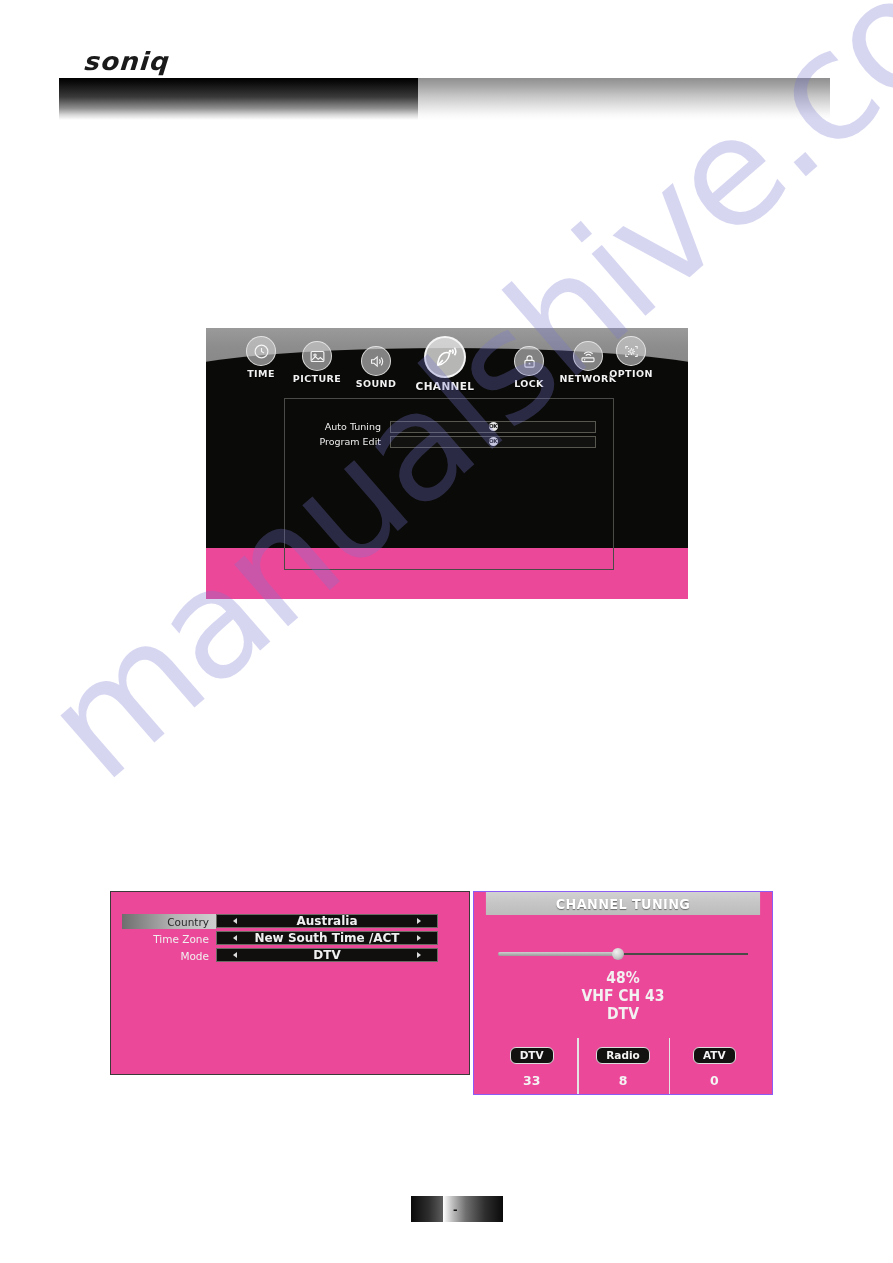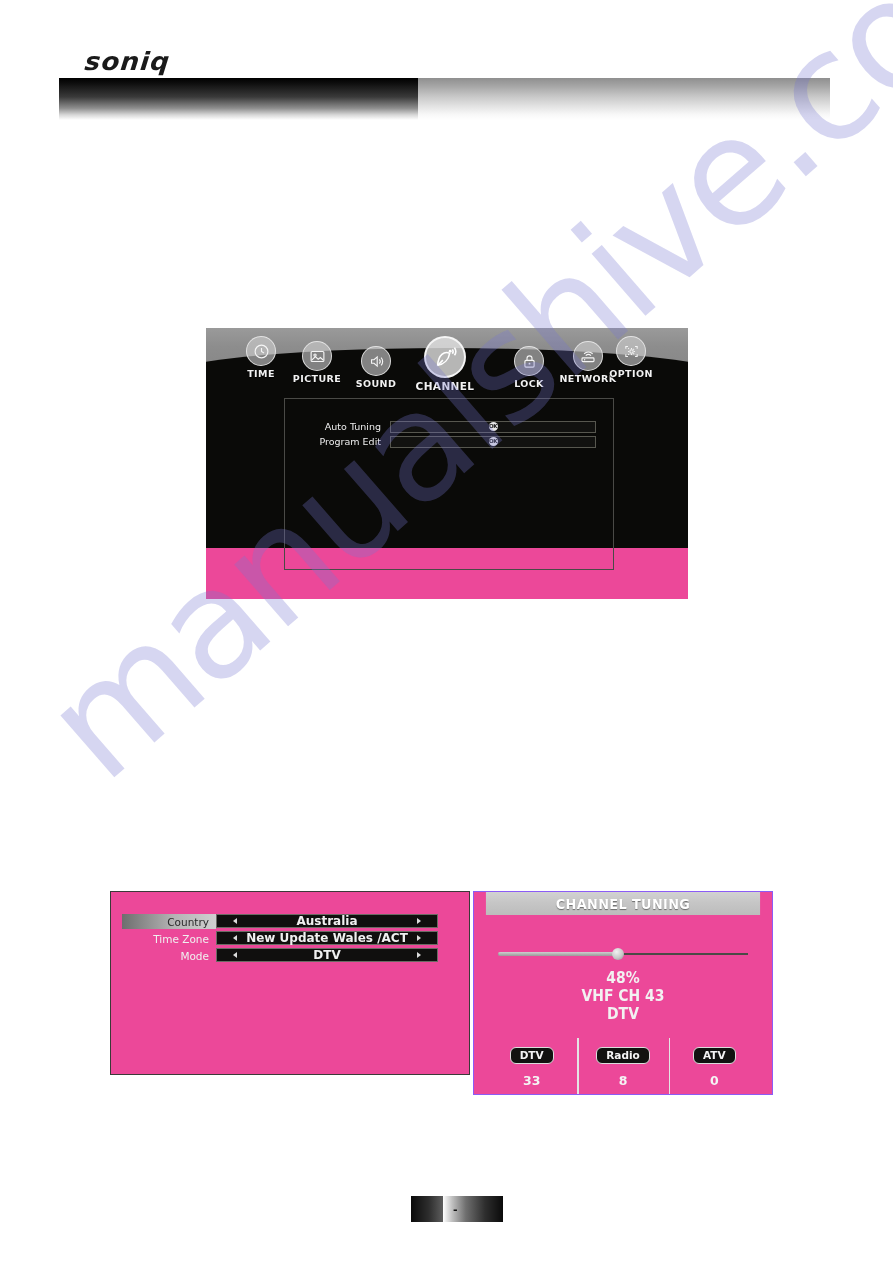--- a/index.html
+++ b/index.html
@@ -560,21 +560,21 @@
         <span class="arrow-l"></span>
         <span class="field-value">Australia</span>
         <span class="arrow-r"></span>
       </div>
     </div>
 
     <div class="setup-row">
       <div class="setup-label-wrap">Time Zone</div>
       <div class="setup-field">
         <span class="arrow-l"></span>
-        <span class="field-value">New Update Wales /ACT</span>
+        <span class="field-value">New South Time /ACT</span>
         <span class="arrow-r"></span>
       </div>
     </div>
 
     <div class="setup-row">
       <div class="setup-label-wrap">Mode</div>
       <div class="setup-field">
         <span class="arrow-l"></span>
         <span class="field-value">DTV</span>
         <span class="arrow-r"></span>

